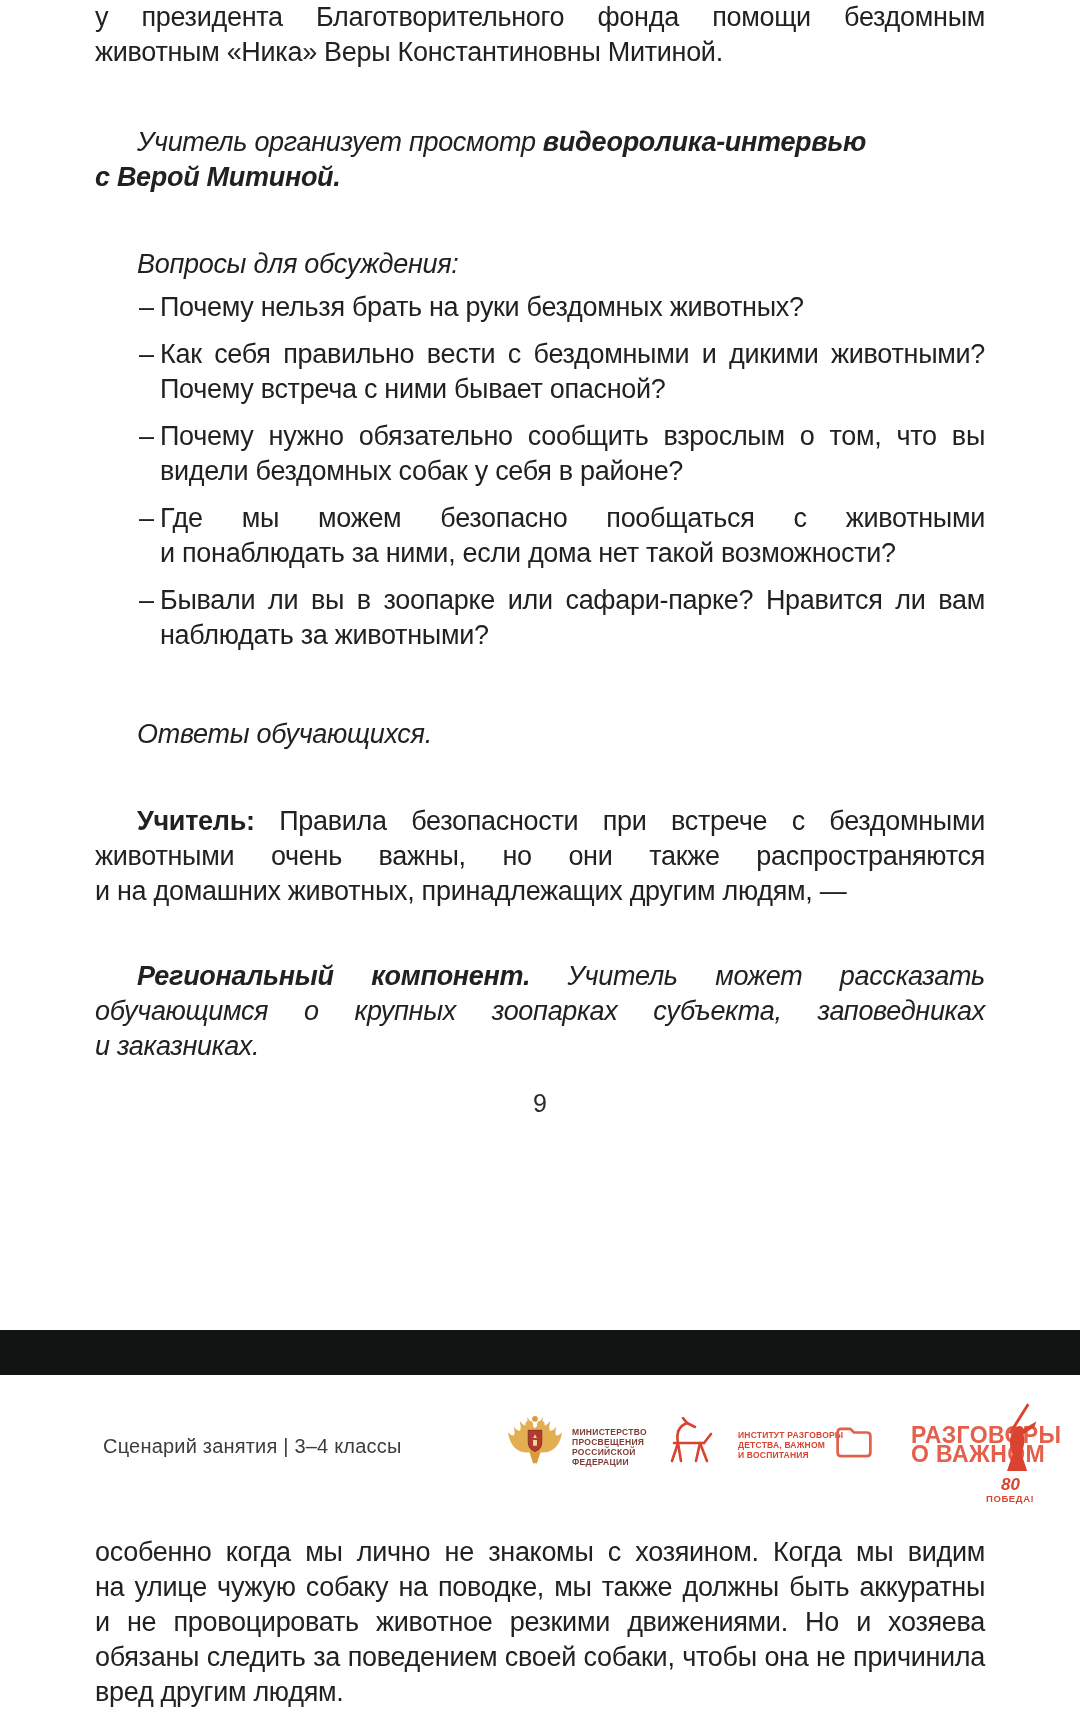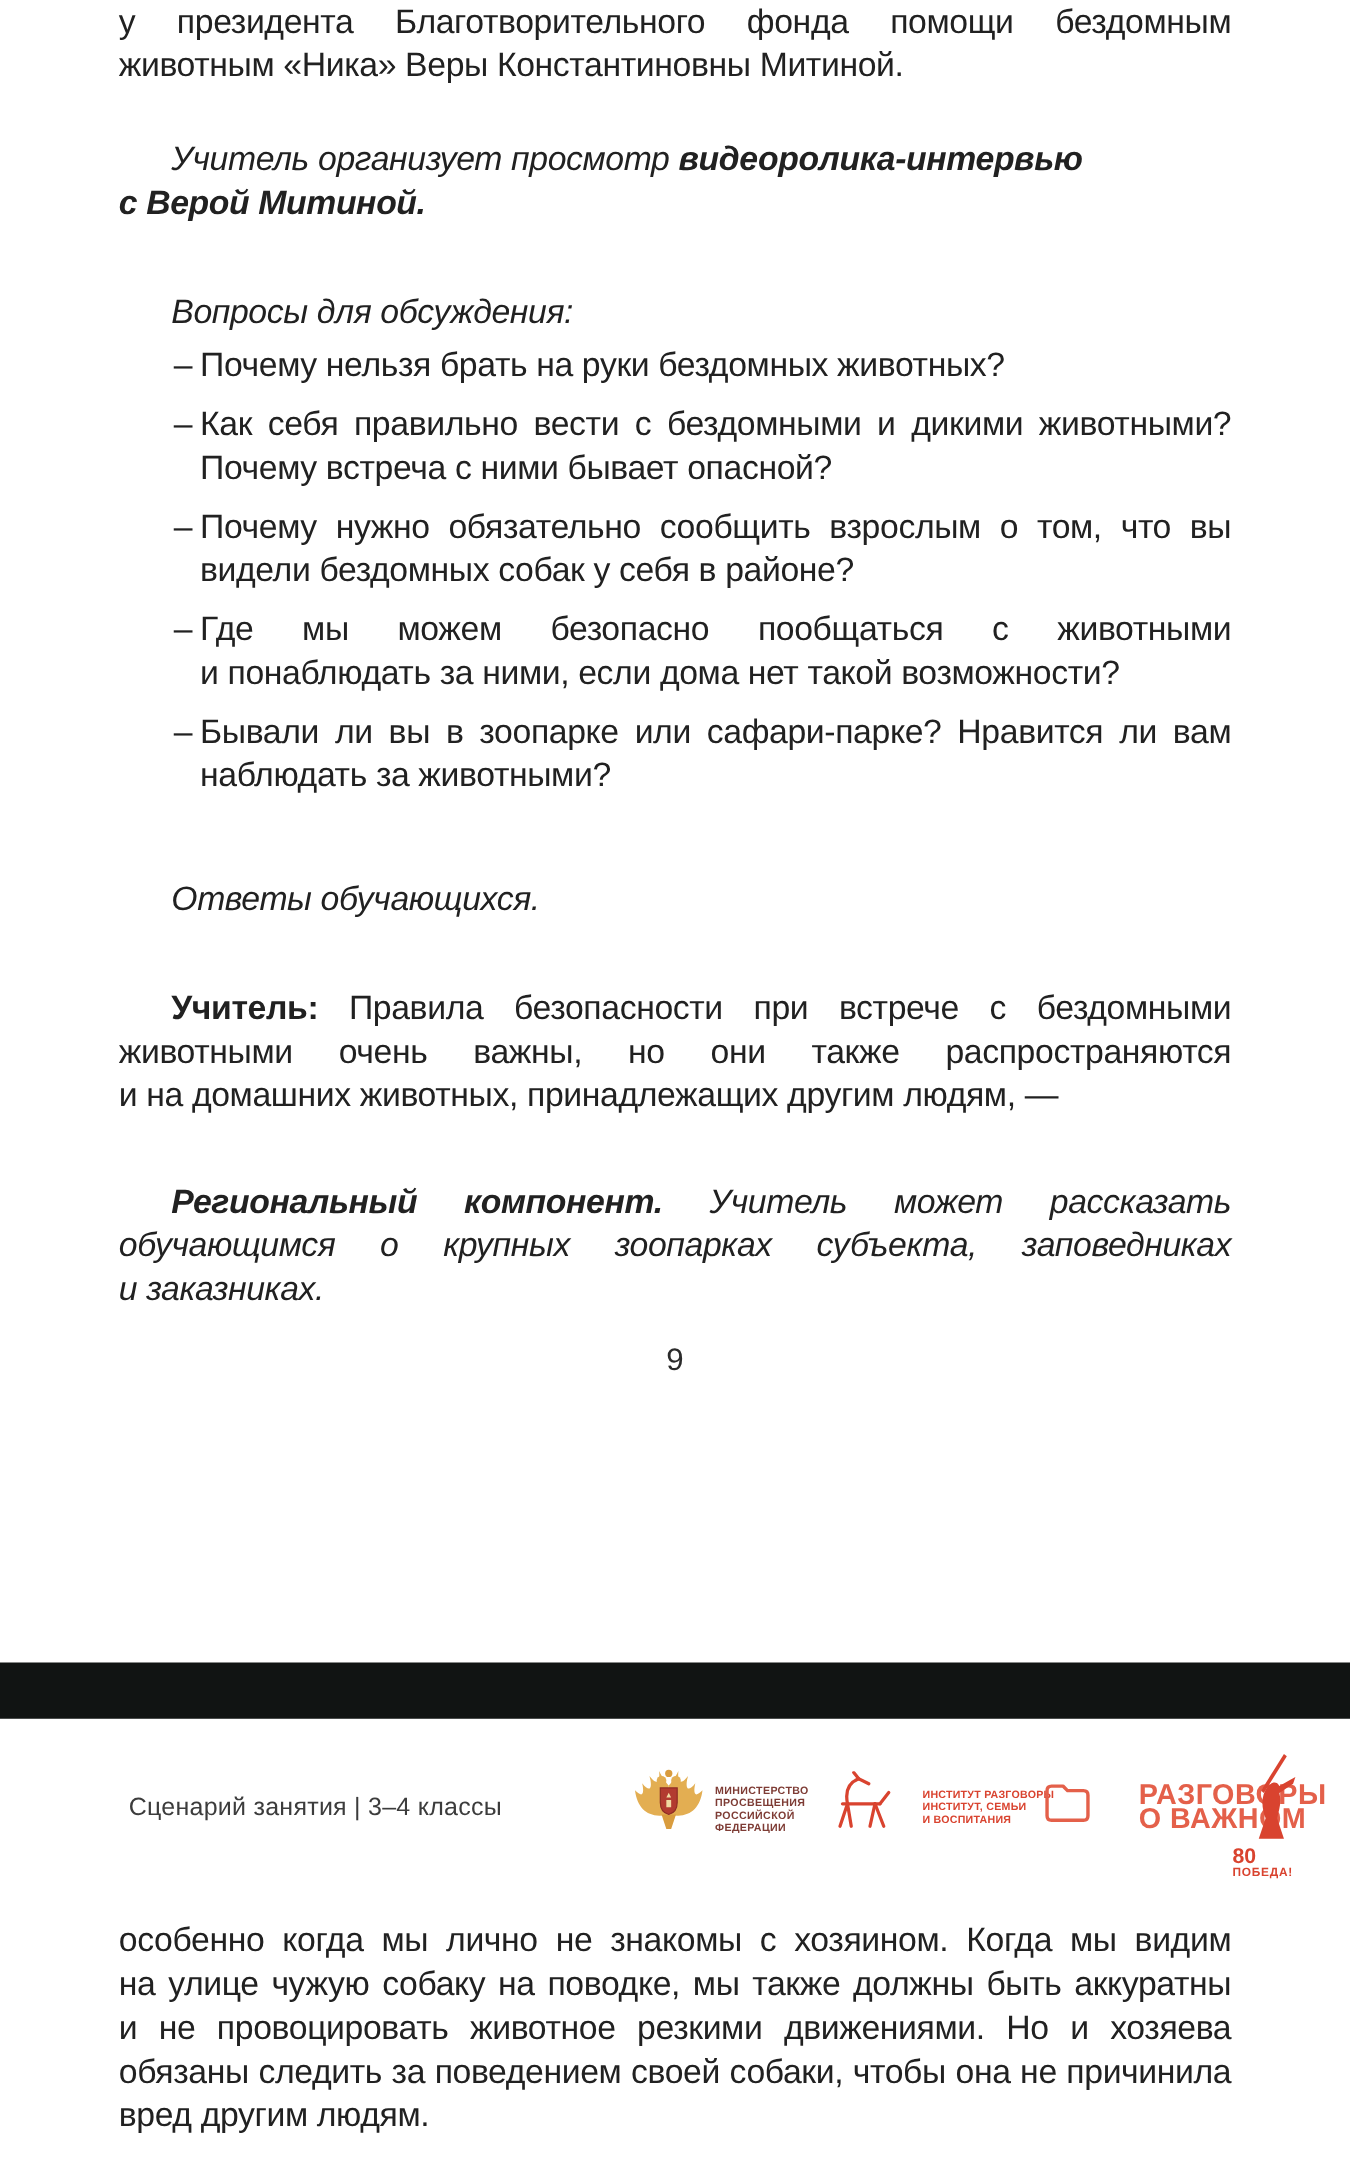--- a/index.html
+++ b/index.html
@@ -17,21 +17,21 @@
   .main {
     position:absolute; left:95px; top:0; width:890px;
     font-size:27px; line-height:35px; letter-spacing:-0.3px;
     text-align:justify;
   }
   .para { text-align:justify; }
   .indent { text-indent:42px; }
   .b  { font-weight:bold; }
   .i  { font-style:italic; }
   .bi { font-weight:bold; font-style:italic; }
-  .mt-video   { margin-top:40px; }
+  .mt-video   { margin-top:55px; }
   .mt-teach1  { margin-top:52px; }
   .mt-qtitle  { margin-top:52px; }
   .mt-answers { margin-top:64px; }
   .mt-region  { margin-top:50px; }
   .mt-teach2  { margin-top:52px; }
   ul.questions { list-style:none; margin-top:8px; }
   ul.questions li {
     position:relative; padding-left:65px; margin-bottom:12px;
     text-align:justify;
   }
@@ -63,22 +63,22 @@
     font-weight:bold; letter-spacing:0.2px; color:#d9432f;
   }
   .logo-folder { left:834px; top:50px; }
   .logo-program-text {
     left:872px; top:51px; font-size:23px; line-height:19px;
     font-weight:bold; letter-spacing:0.4px; color:#e4604a;margin-left:39px;
   }
   .logo-victory { left:986px; top:26px; width:64px; height:110px; }
   .logo-victory svg { position:absolute; left:10px; top:0; }
   .victory-number {
-    position:absolute; left:0px; top:74px;
-    font-size:17px; font-weight:800; color:#d9432f;
+    position:absolute; left:15px; top:74px;
+    font-size:17px; font-weight:800; font-style:italic; color:#d9432f;
   }
   .victory-label {
     position:absolute; left:0px; top:92px;
     font-size:9.5px; font-weight:bold; letter-spacing:0.6px; color:#d9432f;
   }
   
   .nextpage {
     position:absolute; left:95px; top:1535px; width:890px;
     font-size:27px; line-height:35px; letter-spacing:-0.3px;
     text-align:justify;
@@ -176,21 +176,21 @@
         <path d="M36 26 L32 44"></path>
         <path d="M36 26 L43 44"></path>
         <path d="M14 26 C12 16 15 9 23 6 L31 10"></path>
         <path d="M23 6 L19 1"></path>
         <path d="M40 26 L47 17"></path>
       </svg>
     </div>
 
     <div class="logo logo-institute-text">
       <div>ИНСТИТУТ РАЗГОВОРЫ</div>
-      <div>ИНСТИТУТ, СЕМЬИ</div>
+      <div>ДЕТСТВА, ВАЖНОМ</div>
       <div>И ВОСПИТАНИЯ</div>
     </div>
 
     <div class="logo logo-folder">
       <svg viewBox="0 0 44 38" width="40" height="35" fill="none" stroke="#e4604a" stroke-width="3" stroke-linejoin="round" aria-hidden="true">
         <path d="M4 10 V30 q0 4 4 4 H36 q4 0 4 -4 V12 q0 -4 -4 -4 H22 L18 4 H8 Q4 4 4 8 Z"></path>
       </svg>
     </div>
 
     <div class="logo logo-program-text">

